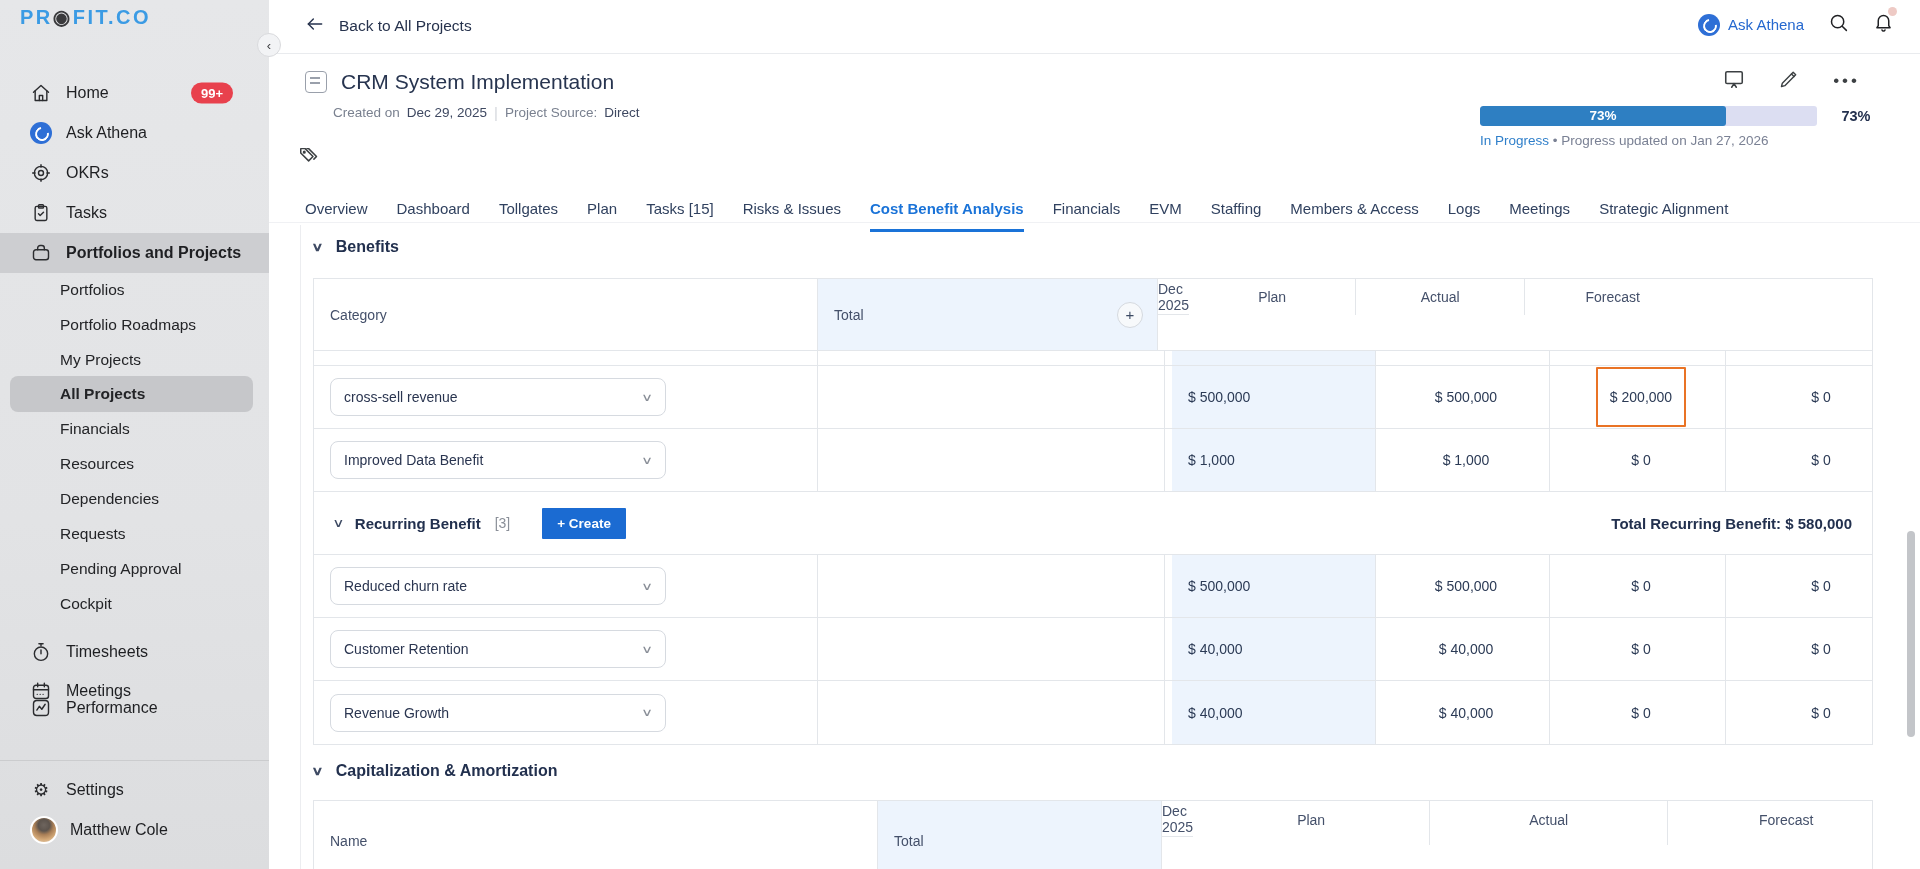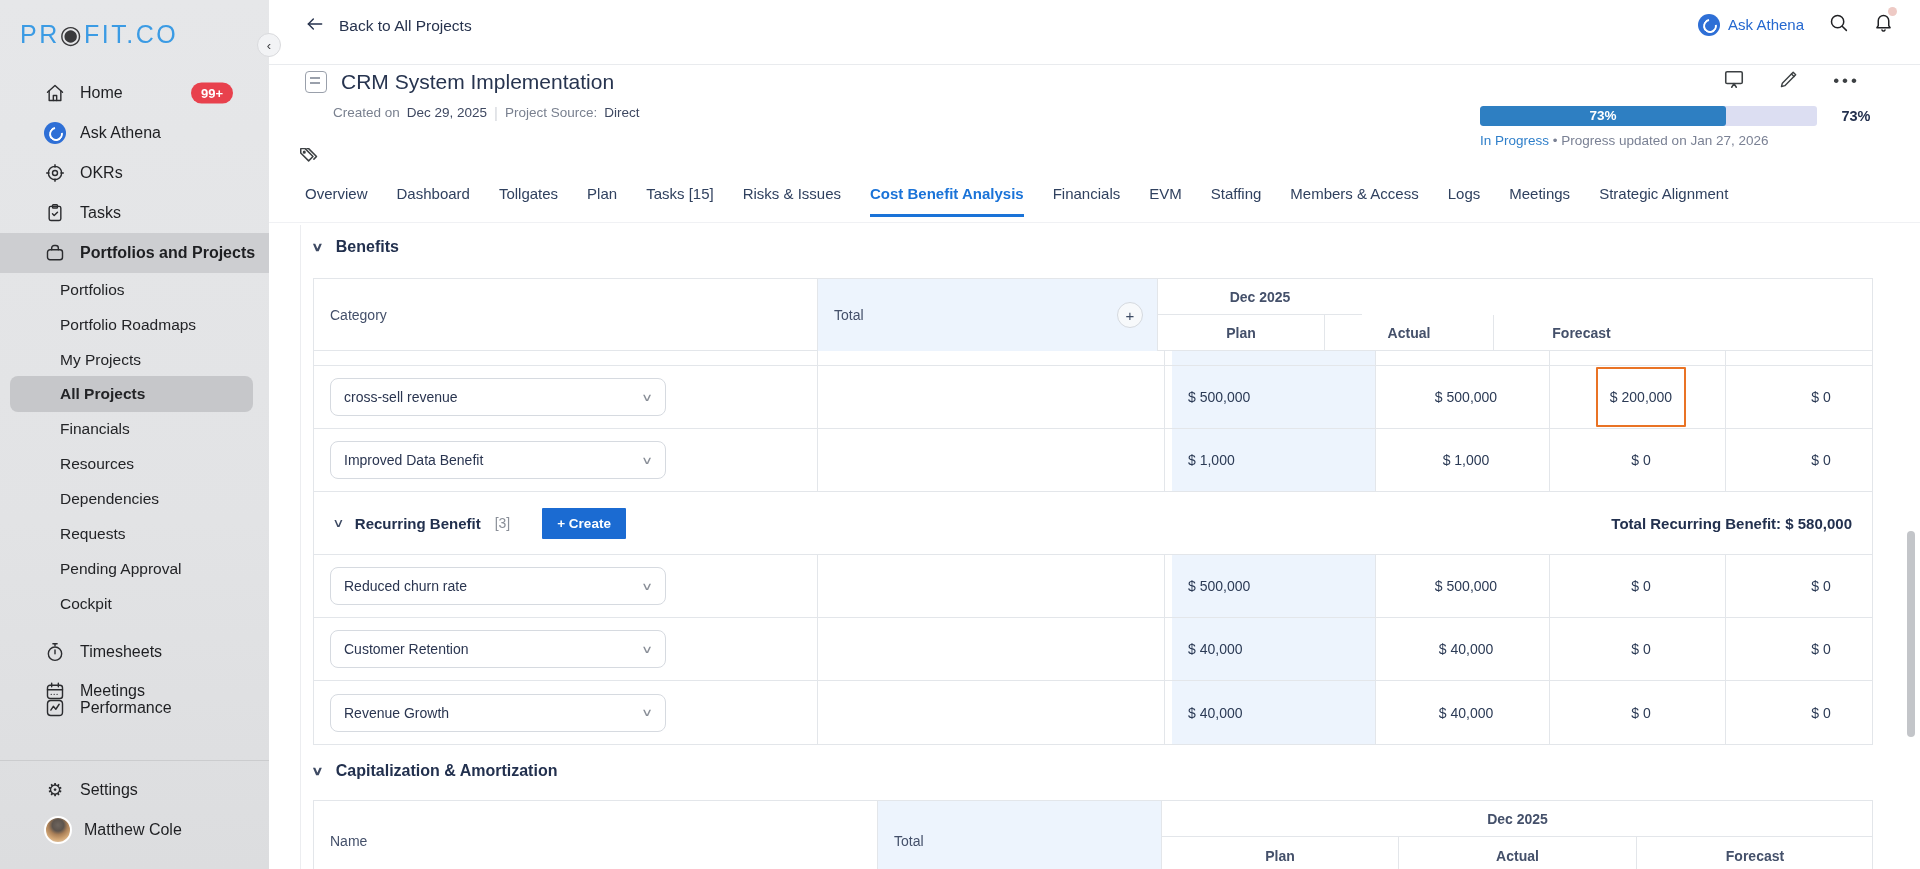--- a/index.html
+++ b/index.html
@@ -4,44 +4,44 @@
 <style>
   * { margin:0; padding:0; box-sizing:border-box; }
   html,body { width:1920px; height:869px; }
   body { font-family:"Liberation Sans", sans-serif; background:#fff; overflow:hidden; }
   .app { position:relative; width:1920px; height:869px; overflow:hidden; background:#fff; }
 
   
   .sidebar { position:absolute; left:0; top:0; width:269px; height:869px;
              background:linear-gradient(180deg,#e6e7e9 0%,#e2e3e5 60%,#dcdddf 100%);
              z-index:5; }
-  .logo { position:absolute; left:20px; top:20px; font-size:25px; font-weight:normal;
+  .logo { position:absolute; left:20px; top:5px; font-size:20px; font-weight:bold;
           letter-spacing:2.5px; color:#3b9be4; }
   .logo .dk { color:#3a3a3c; }
   .nav-item { position:absolute; left:0; width:269px; height:40px; display:flex; align-items:center;
-              padding-left:44px; font-size:16px; color:#1e1f22; cursor:pointer; }
+              padding-left:30px; font-size:16px; color:#1e1f22; cursor:pointer; }
   .nav-item .ni-icon { width:22px; height:22px; margin-right:14px; display:flex;
                        align-items:center; justify-content:center; flex:0 0 22px; }
   .nav-item.section-active { background:#cdced1; font-weight:bold; }
   .badge { position:absolute; right:36px; top:50%; transform:translateY(-50%);
            background:#e8414d; color:#fff; font-size:13px; font-weight:bold;
            padding:3px 10px; border-radius:12px; }
   .sub-item { position:absolute; left:0; width:269px; height:36px; display:flex; align-items:center;
               padding-left:60px; font-size:15.5px; color:#232427; cursor:pointer; }
   .sub-item.selected { background:#c6c7ca; border-radius:8px; left:10px; width:243px;
                        padding-left:50px; font-weight:bold; }
   .side-divider { position:absolute; left:0; width:269px; height:1px; background:#cbccCF; background:#cbccce; }
   .avatar { width:28px; height:28px; border-radius:50%; margin-right:12px; flex:0 0 28px;
             background:radial-gradient(circle at 50% 30%, #6e655e 0%, #5d544d 28%, #a97f57 46%, #d3a877 70%, #e9d9c4 100%);
             border:2px solid #fff; }
   svg.ic { stroke:#2b2c2f; stroke-width:1.7; fill:none; stroke-linecap:round; stroke-linejoin:round; }
 
   
   .main { position:absolute; left:269px; top:0; width:1651px; height:869px; background:#fff; }
-  .topbar { position:absolute; left:0; top:0; width:1651px; height:65px; border-bottom:1px solid #e9ebee; }
+  .topbar { position:absolute; left:0; top:0; width:1651px; height:54px; border-bottom:1px solid #e9ebee; }
   .back { position:absolute; left:36px; top:14px; display:flex; align-items:center; gap:14px;
           font-size:15.5px; color:#26324d; cursor:pointer; }
   .top-right { position:absolute; right:26px; top:12px; display:flex; align-items:center; gap:24px; }
   .ask-athena { display:flex; align-items:center; gap:8px; color:#2568cf; font-size:15px; cursor:pointer; }
   .athena-circle { width:22px; height:22px; border-radius:50%; background:#2e6fd6; position:relative; overflow:hidden; }
   .athena-circle:after { content:""; position:absolute; left:5px; top:5px; width:10px; height:10px;
           border:2px solid #fff; border-radius:50%; border-top-color:transparent; transform:rotate(35deg); }
   .bell-wrap { position:relative; }
   .bell-dot { position:absolute; right:-3px; top:-5px; width:9px; height:9px; border-radius:50%; background:#eecac5; }
   .collapse-btn { position:absolute; left:-12px; top:33px; width:24px; height:24px; border-radius:50%;
@@ -62,37 +62,37 @@
 
   .progress-wrap { position:absolute; left:1211px; top:52px; width:420px; }
   .pbar { position:relative; width:337px; height:20px; background:#dcdef2; border-radius:3px; overflow:hidden; display:inline-block; vertical-align:middle; }
   .pfill { position:absolute; left:0; top:0; height:20px; width:73%; background:#2e7fc2; border-radius:3px;
            color:#fff; font-size:13.5px; font-weight:bold; text-align:center; line-height:20px; }
   .plabel { display:inline-block; vertical-align:middle; margin-left:20px; font-size:14.5px; font-weight:bold; color:#23304e; }
   .pstatus { margin-top:7px; font-size:13.5px; color:#7a8194; }
   .pstatus .link { color:#2f7fca; }
 
   .tabs { position:absolute; left:36px; top:185px; display:flex; gap:29px; height:37px; align-items:flex-start; }
-  .tab { font-size:15px; color:#30415f; padding-bottom:12px; cursor:pointer; white-space:nowrap; }
+  .tab { font-size:15px; color:#30415f; padding-bottom:12px; cursor:pointer; white-space:nowrap;margin-top:15px; }
   .tab.active { color:#1a73d8; font-weight:bold; border-bottom:3px solid #1a73d8; }
   .tabs-underline { position:absolute; left:0; top:222px; width:1651px; height:1px; background:#f0f1f4; }
   .content-edge { position:absolute; left:31px; top:225px; width:1px; height:644px; background:#ecedf0; }
 
   
   .sec-head { position:absolute; display:flex; align-items:center; gap:14px; font-size:16px; font-weight:bold; color:#22304e; }
   .chev { font-size:12px; color:#3e4a63; transform:scaleX(1.4); display:inline-block; }
 
   .tbl { position:absolute; left:44px; width:1560px; border:1px solid #e3e6ea; font-size:14px; color:#2b3a55; background:#fff; }
   .grid6 { display:grid; grid-template-columns:504px 340px 204px 167px 169px 176px;gap:7px; }
   .thead { display:grid; grid-template-columns:504px 340px 204px 511px; height:72px; border-bottom:1px solid #e3e6ea; }
   .hcell { display:flex; align-items:center; padding-left:16px; color:#44506a; border-right:1px solid #e3e6ea; }
   .hcell.total { background:#edf4fd; justify-content:space-between; padding-right:14px; }
   .plus-btn { width:26px; height:26px; border-radius:50%; border:1px solid #d5d9df; background:#f7f9fb;
               display:flex; align-items:center; justify-content:center; font-size:15px; color:#3c4a63; cursor:pointer; }
-  .period-block { display:flex; flex-direction:column;font-weight:bold; }
+  .period-block { display:flex; flex-direction:row; }
   .period-top { height:36px; display:flex; align-items:center; justify-content:center; border-bottom:1px solid #e3e6ea; color:#44506a; }
   .period-sub { height:36px; display:grid; grid-template-columns:167px 169px 175px; }
   .period-sub > div { display:flex; align-items:center; justify-content:center; border-right:1px solid #e3e6ea; color:#44506a; }
   .period-sub > div:last-child { border-right:none; }
 
   .sliver { height:15px; border-bottom:1px solid #e3e6ea; }
   .sliver > div { border-right:1px solid #e3e6ea; height:100%; }
   .sliver > div.ctot { background:#edf4fd; }
   .sliver > div:last-child { border-right:none; }
 

